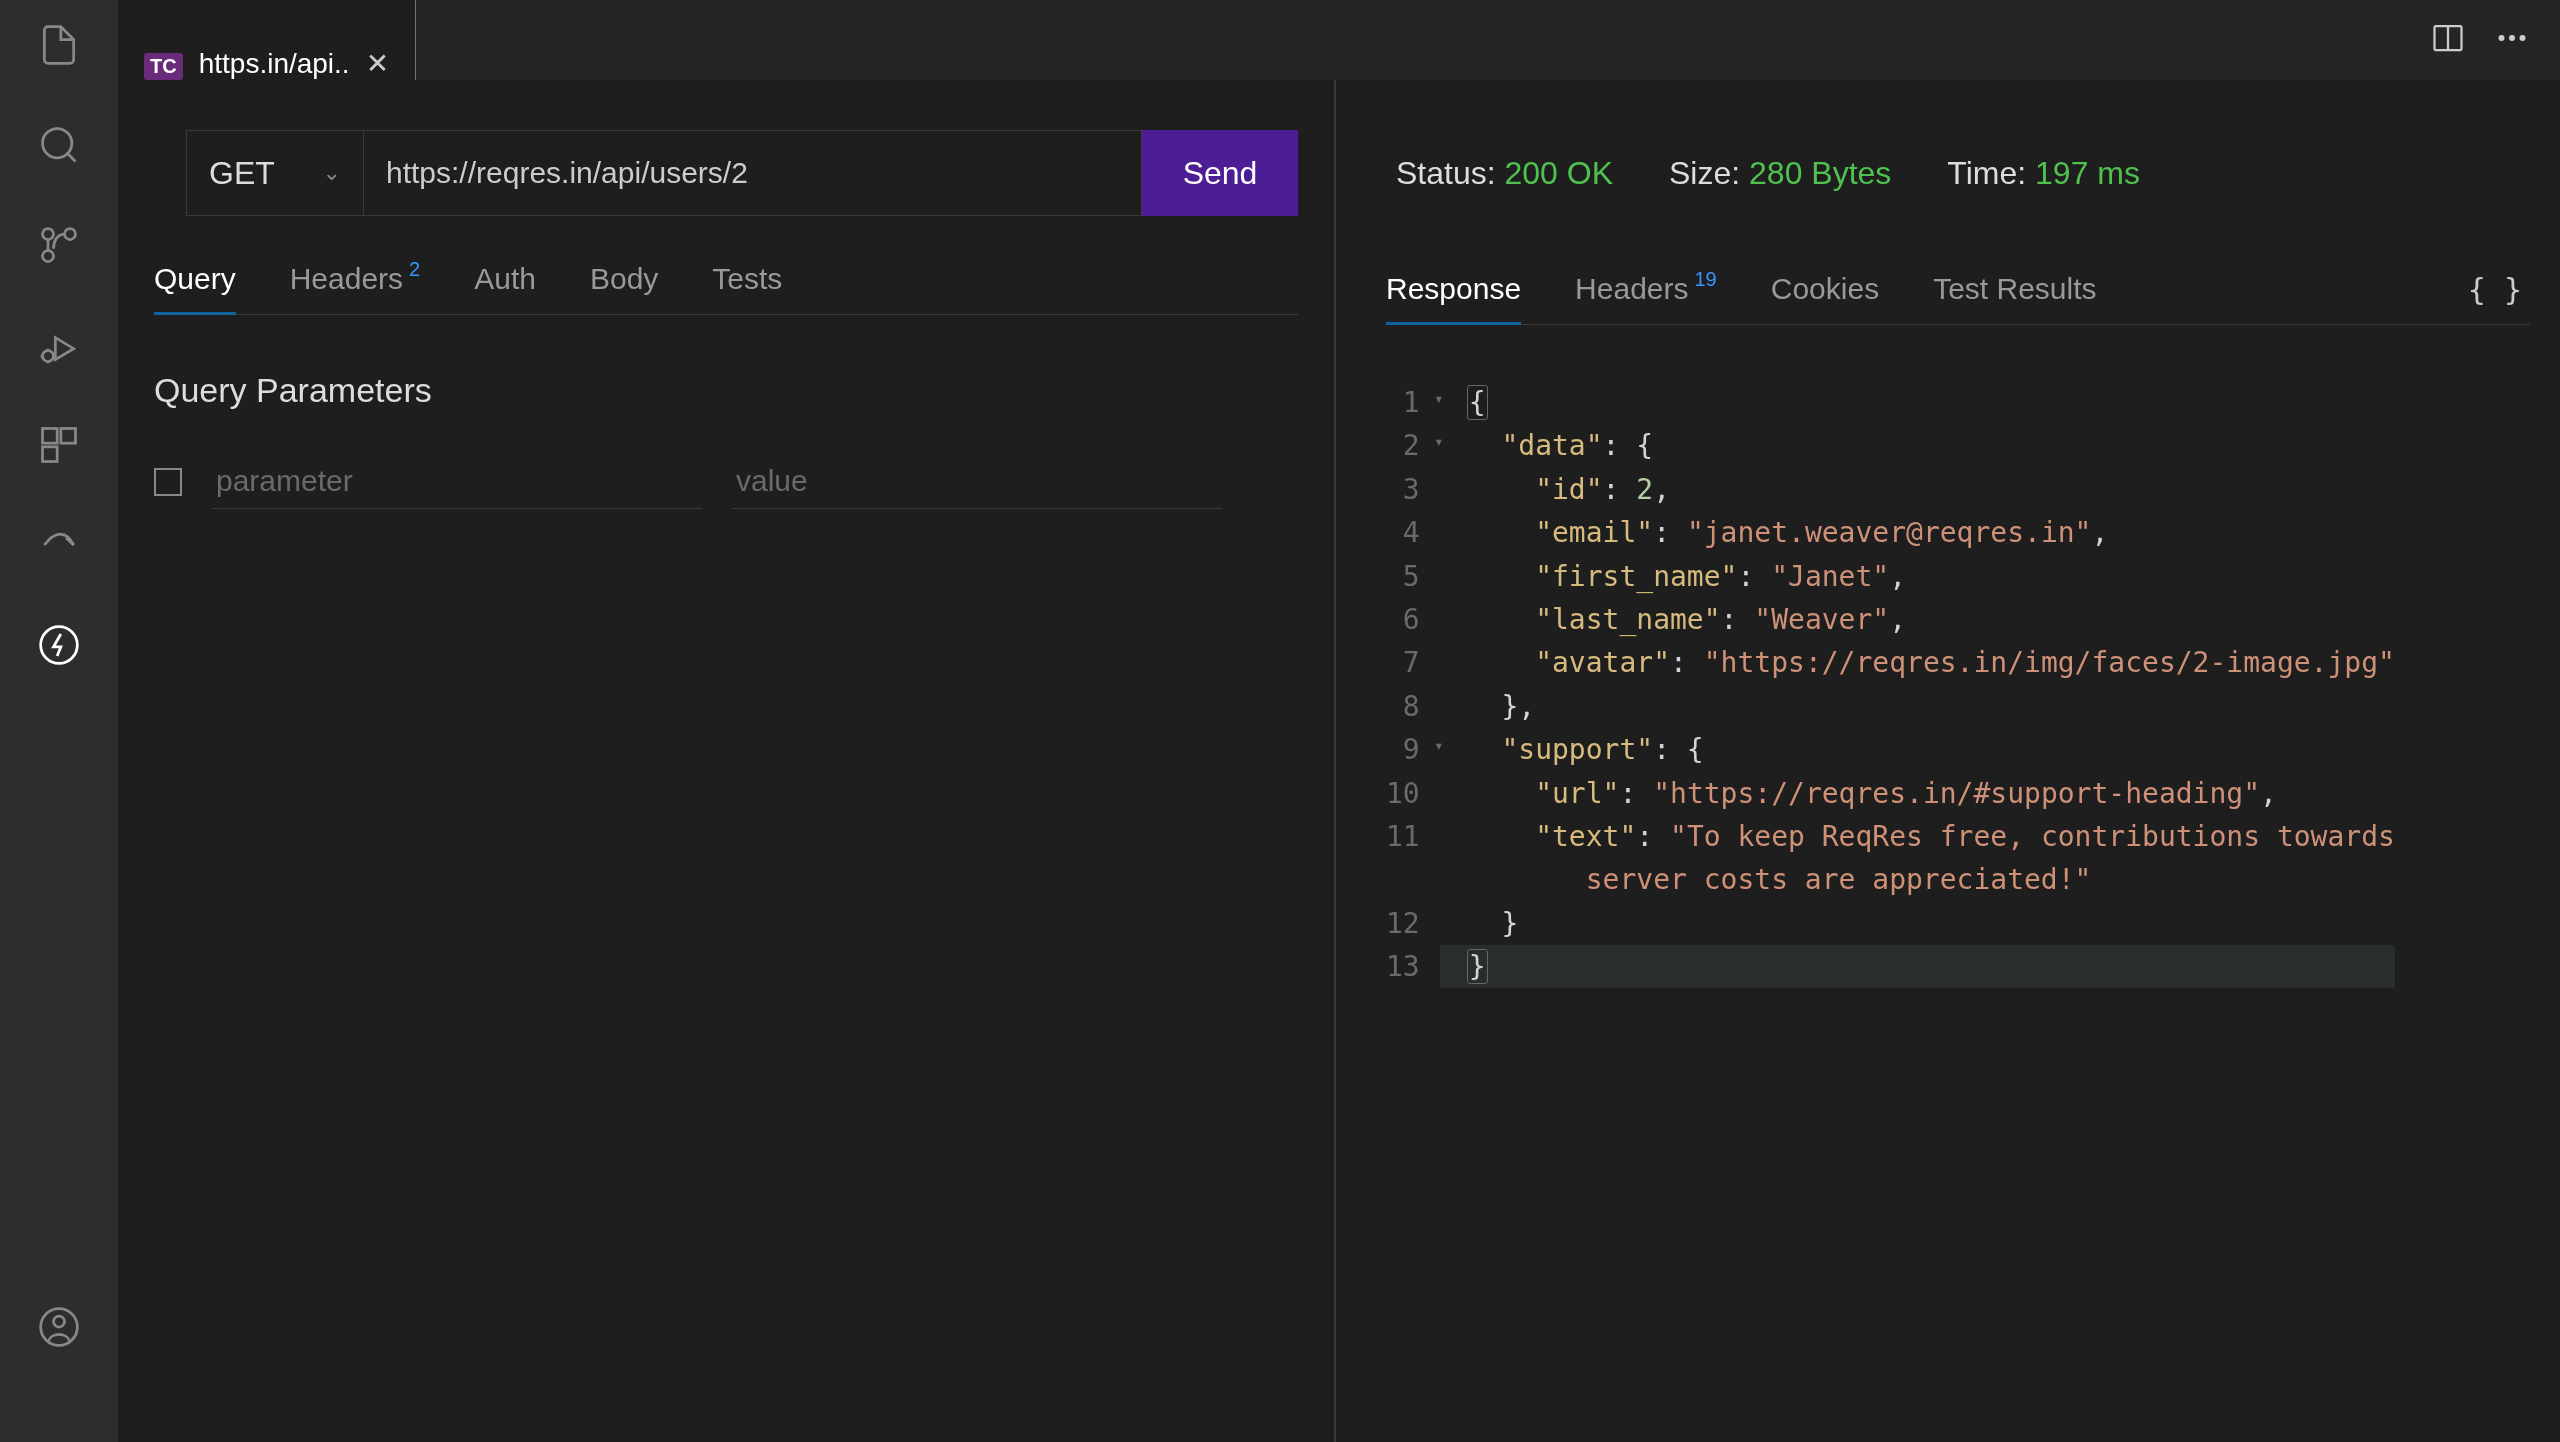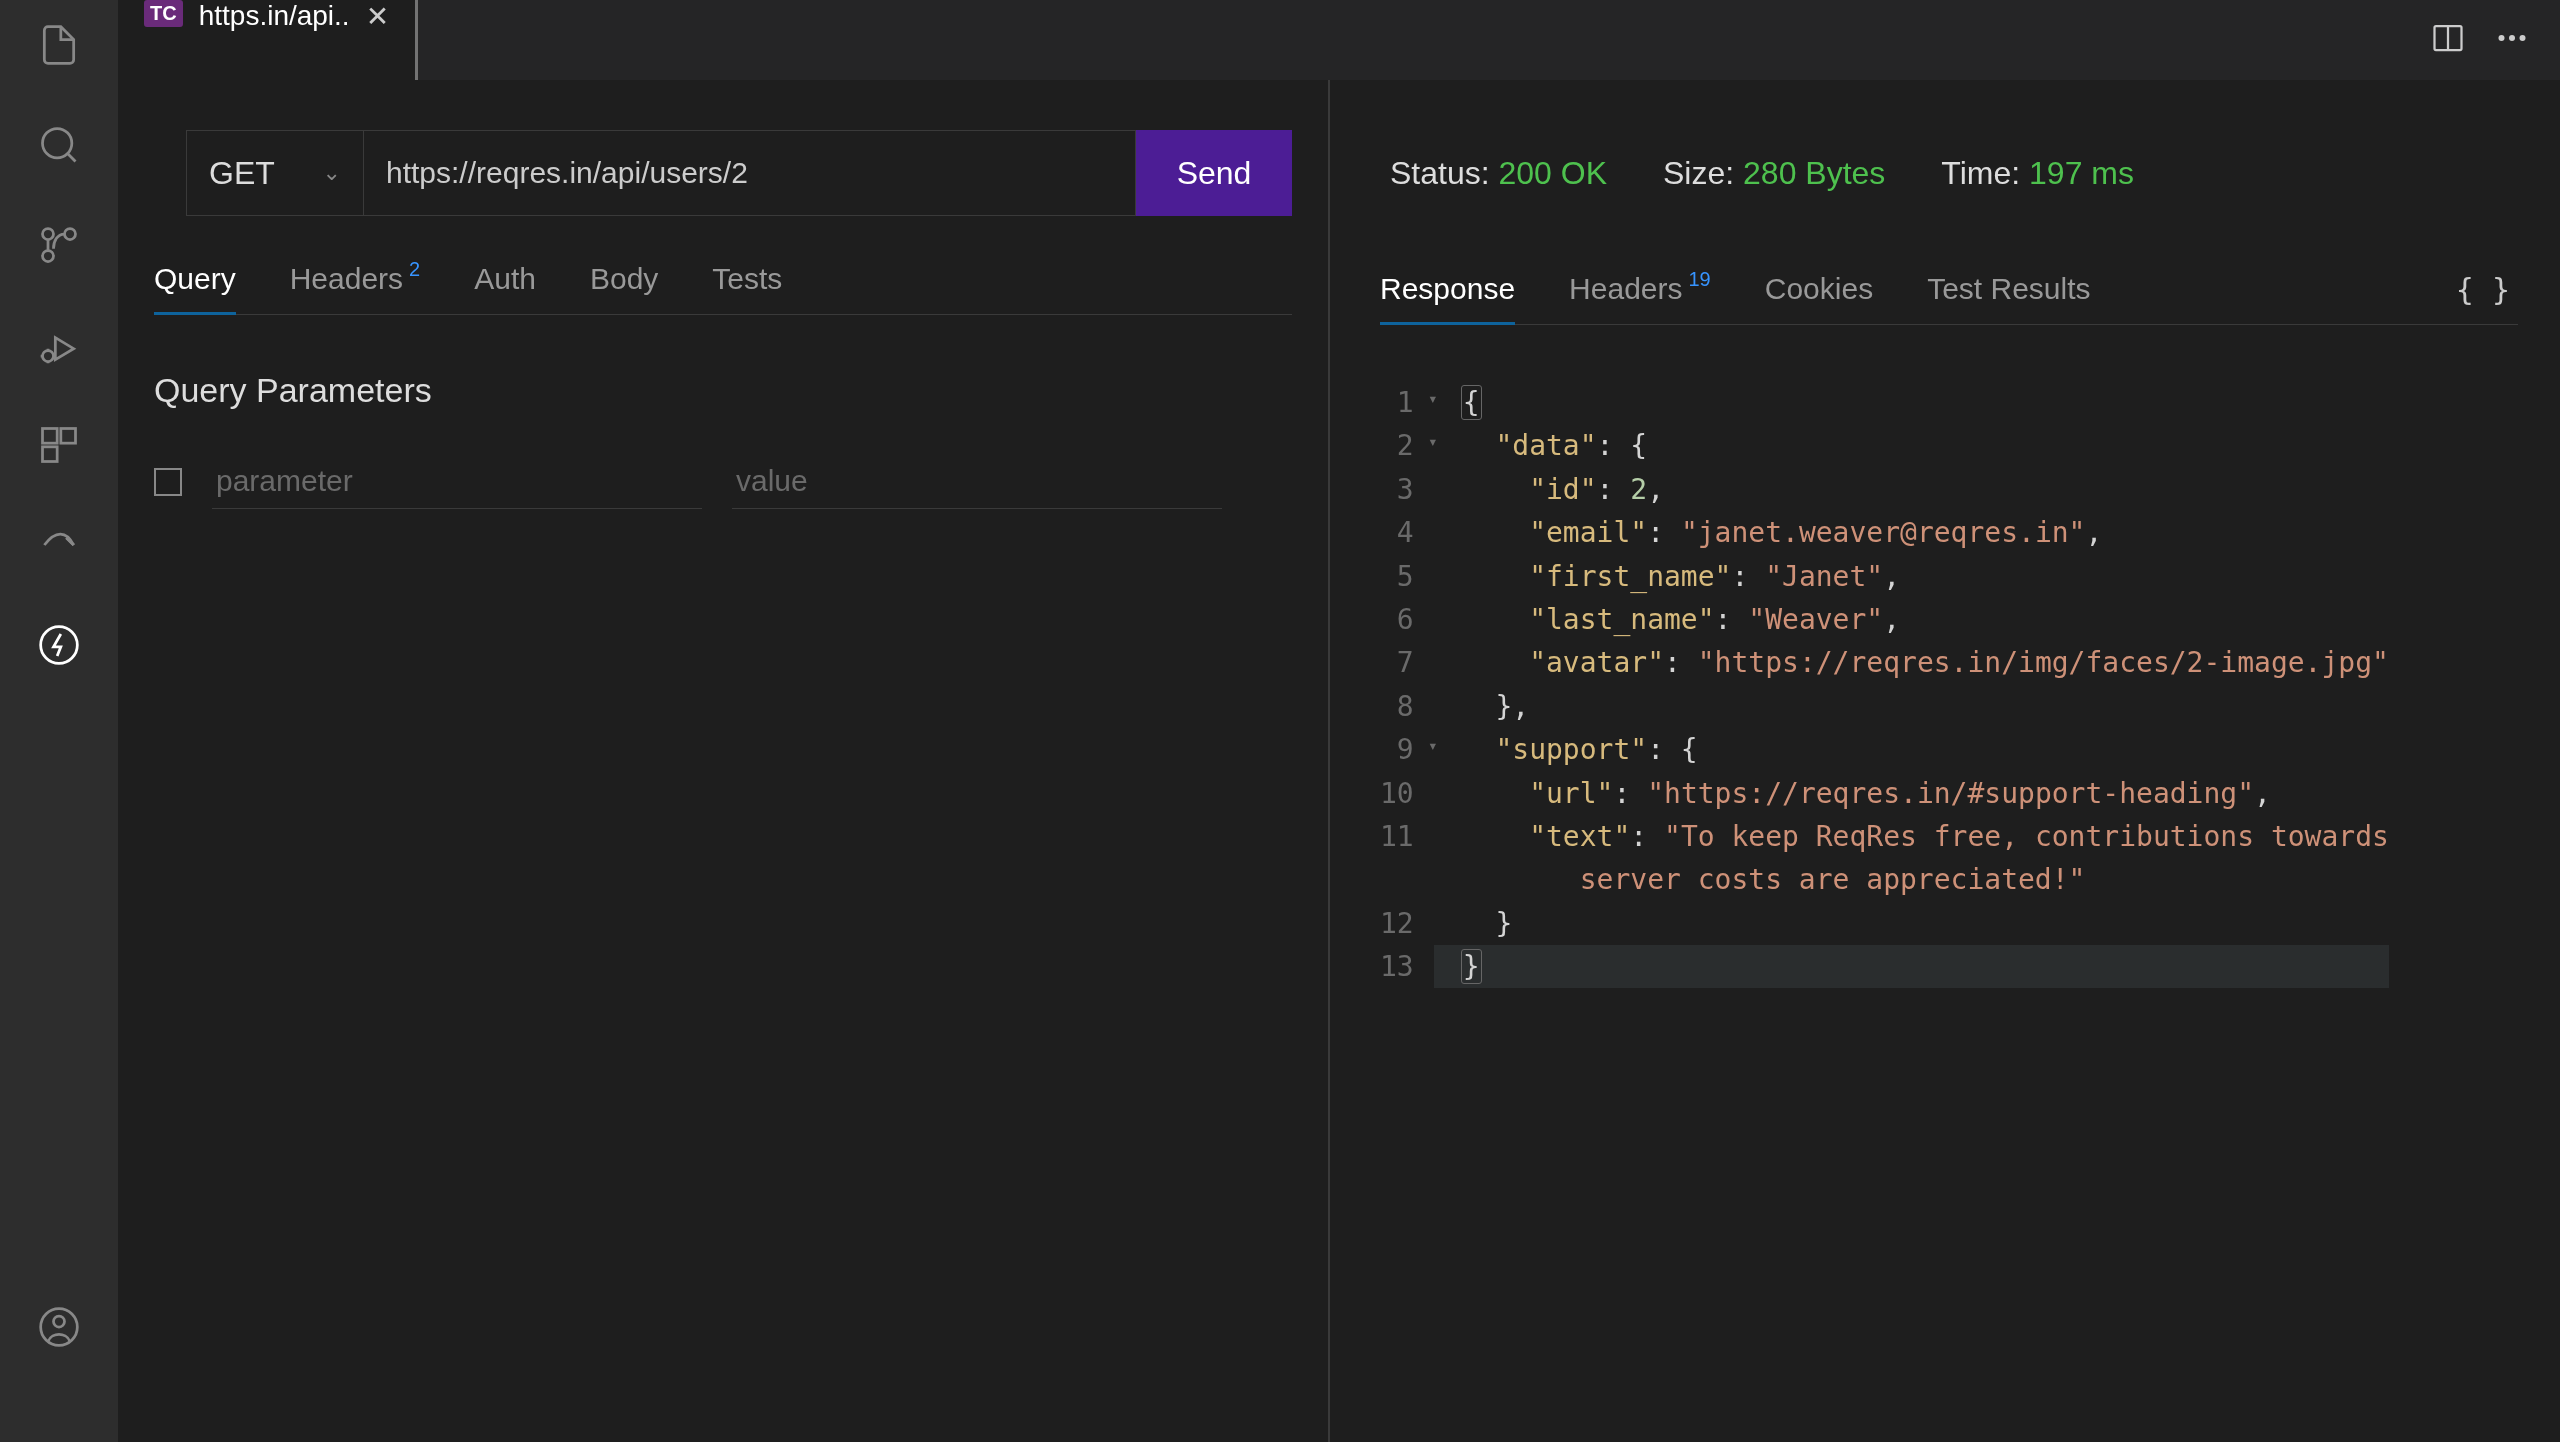--- a/index.html
+++ b/index.html
@@ -47,24 +47,24 @@
   
   .tab-bar {
     height: 80px;
     background: #252526;
     display: flex;
     align-items: stretch;
   }
   .tab {
     background: #1e1e1e;
     display: flex;
-    align-items: flex-start;
+    align-items: flex-end;
     padding: 0 26px;
     gap: 16px;
-    border-right: 3px solid #737373;
+    border-right: 1px solid #737373;
     min-width: 280px;
   }
   .tab-badge {
     background: #6a2b7a;
     color: #fff;
     font-size: 20px;
     font-weight: bold;
     padding: 2px 6px;
     border-radius: 3px;
   }
@@ -80,21 +80,21 @@
     flex: 1;
     display: flex;
   }
   .panel-left, .panel-right {
     flex: 1;
     display: flex;
     flex-direction: column;
     padding: 50px 36px 20px 36px;
   }
   .panel-left { border-right: 2px solid #3a3a3a; }
-  .panel-right { padding-left: 50px; padding-right: 42px; }
+  .panel-right { padding-left: 50px; padding-right: 30px; }
   
   
   .request-bar {
     display: flex;
     align-items: stretch;
     margin-bottom: 28px;
     height: 86px;
     margin-left: 32px;
   }
   .method-select {

